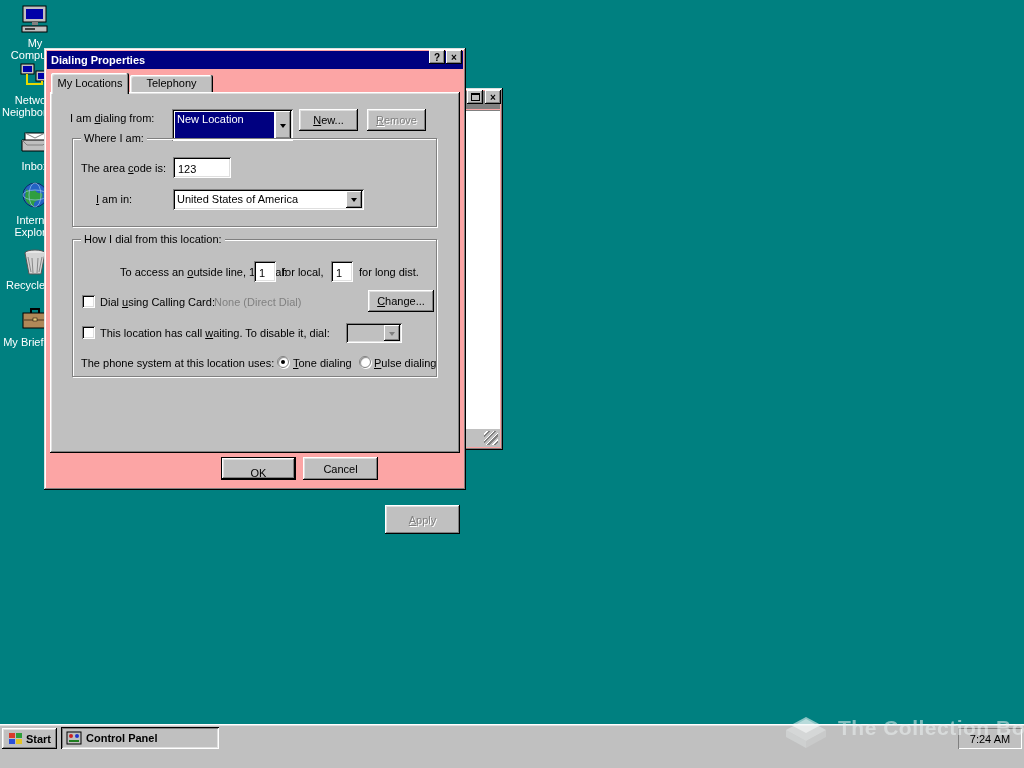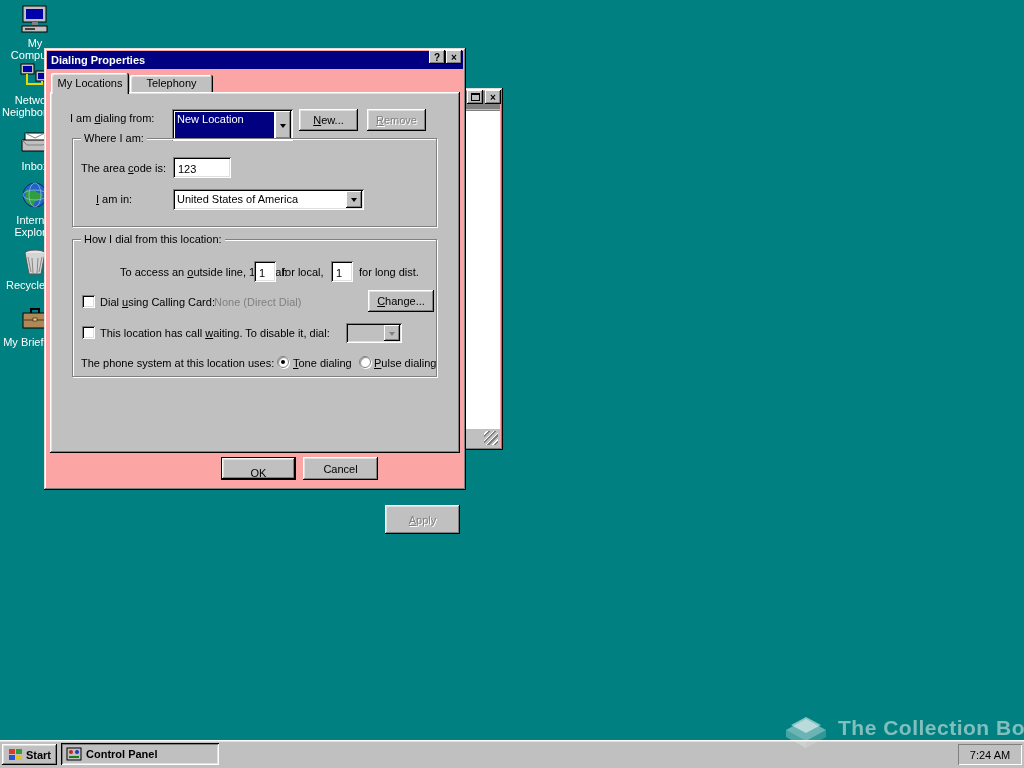--- a/index.html
+++ b/index.html
@@ -133,21 +133,21 @@
     box-shadow: inset 1px 1px 0 #808080, inset -1px -1px 0 #fff;
   }
   #bg-statusbar { position:absolute; left:3px; right:3px; bottom:3px; height:18px; background:#c0c0c0; }
   .resize-grip {
     position:absolute; right:2px; bottom:2px; width:14px; height:14px;
     background: repeating-linear-gradient(135deg, transparent 0 2px, #fff 2px 3px, #808080 3px 4.5px);
   }
 
   
   #taskbar {
-    position:absolute; left:0; bottom:0; width:1024px; height:28px;
+    position:absolute; left:0; bottom:0; width:1024px; height:44px;
     background:#c0c0c0; box-shadow: inset 0 1px 0 #fff, inset 0 2px 0 #dfdfdf; z-index:30;
   }
   #start-button { position:absolute; left:2px; top:4px; width:55px; height:21px; font-weight:bold; gap:3px; }
   #task-control-panel {
     position:absolute; left:61px; top:3px; width:158px; height:22px;
     display:flex; align-items:center; gap:4px; padding-left:5px; font-weight:bold;
   }
   #tray { position:absolute; right:2px; top:4px; width:64px; height:21px;
     display:flex; align-items:center; justify-content:center; }
 

